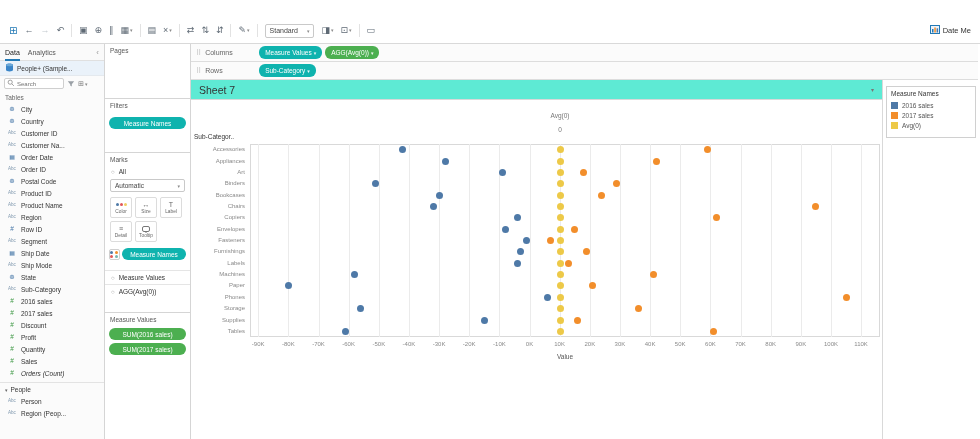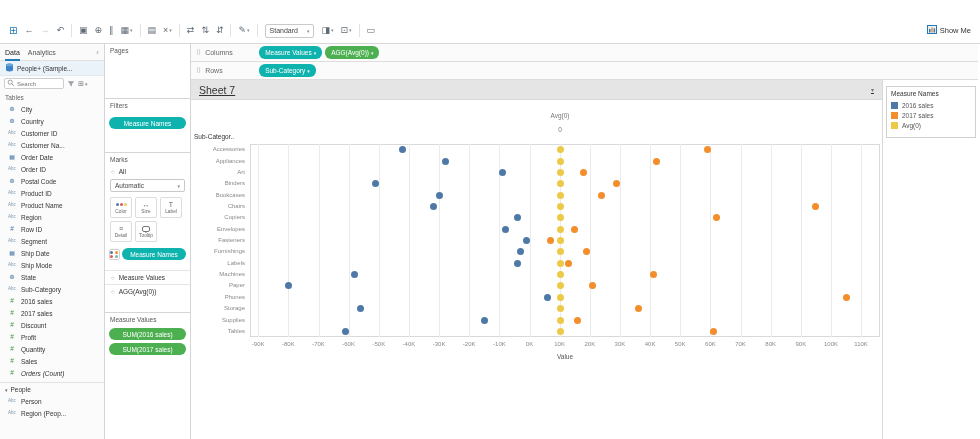--- a/index.html
+++ b/index.html
@@ -80,21 +80,21 @@
   
   .shelf{position:absolute;left:191px;right:2px;height:18px;background:#fbfbfb;border-bottom:1px solid #ddd;display:flex;align-items:center;padding:0 5px;gap:4px;}
   .colshelf{top:44px;}
   .rowshelf{top:62px;}
   .grip{color:#b5b5b5;font-size:7px;}
   .shelflabel{font-size:7px;color:#666;width:50px;}
   .pillrow{display:flex;gap:3px;align-items:center;}
   .pillrow .pill{height:13px;}
 
   
-  .sheettitle{position:absolute;left:191px;top:80px;width:692px;height:20px;background:#e5e5e5;border-bottom:1px solid #d9d9d9;border-right:1px solid #d9d9d9;display:flex;align-items:center;padding:0 8px;font-size:10.5px;color:#333;text-decoration:underline;}
+  .sheettitle{position:absolute;left:191px;top:80px;width:692px;height:20px;background:#5eead4;border-bottom:1px solid #d9d9d9;border-right:1px solid #d9d9d9;display:flex;align-items:center;padding:0 8px;font-size:10.5px;color:#333;}
   .stcaret{margin-left:auto;font-size:6px;color:#777;}
   .chart{position:absolute;left:191px;top:100px;width:692px;bottom:0;background:#fff;border-right:1px solid #d9d9d9;overflow:hidden;}
   .tax{position:absolute;font-size:6.5px;color:#777;text-align:center;}
   .rowhdr{position:absolute;font-size:6.5px;color:#333;left:3px;top:33px;}
   .plot{position:absolute;border:1px solid #d9d9d9;background:#fff;}
   .grid{position:absolute;width:1px;background:#ebebeb;}
   .rlab{position:absolute;font-size:6px;color:#8a8a8a;text-align:right;width:54px;white-space:nowrap;}
   .xtick{position:absolute;font-size:6px;color:#8a8a8a;text-align:center;width:30px;}
   .xlab{position:absolute;font-size:6.5px;color:#555;text-align:center;width:60px;}
   .dot{position:absolute;width:7px;height:7px;border-radius:50%;}
@@ -146,21 +146,21 @@
     <span class="spacer"></span>
     <span class="showme">
       <span>
         <svg width="10" height="9" viewBox="0 0 10 9">
             <rect x="0.5" y="0.5" width="9" height="8" fill="#eaf2fb" stroke="#2279b5"></rect>
             <rect x="2" y="4" width="1.5" height="3.5" fill="#2279b5"></rect>
             <rect x="4.3" y="2.5" width="1.5" height="5" fill="#f28e2b"></rect>
             <rect x="6.6" y="3.3" width="1.5" height="4.2" fill="#4e79a7"></rect>
           </svg>
       </span>
-      <span>Show Me</span>
+      <span>Date Me</span>
     </span>
   </div>
 
   <div class="leftpanel">
     <div class="tabs">
       <span class="tab active">Data</span>
       <span class="tab">Analytics</span>
       <span class="collapse">‹</span>
     </div>
     <div class="dsrow">

